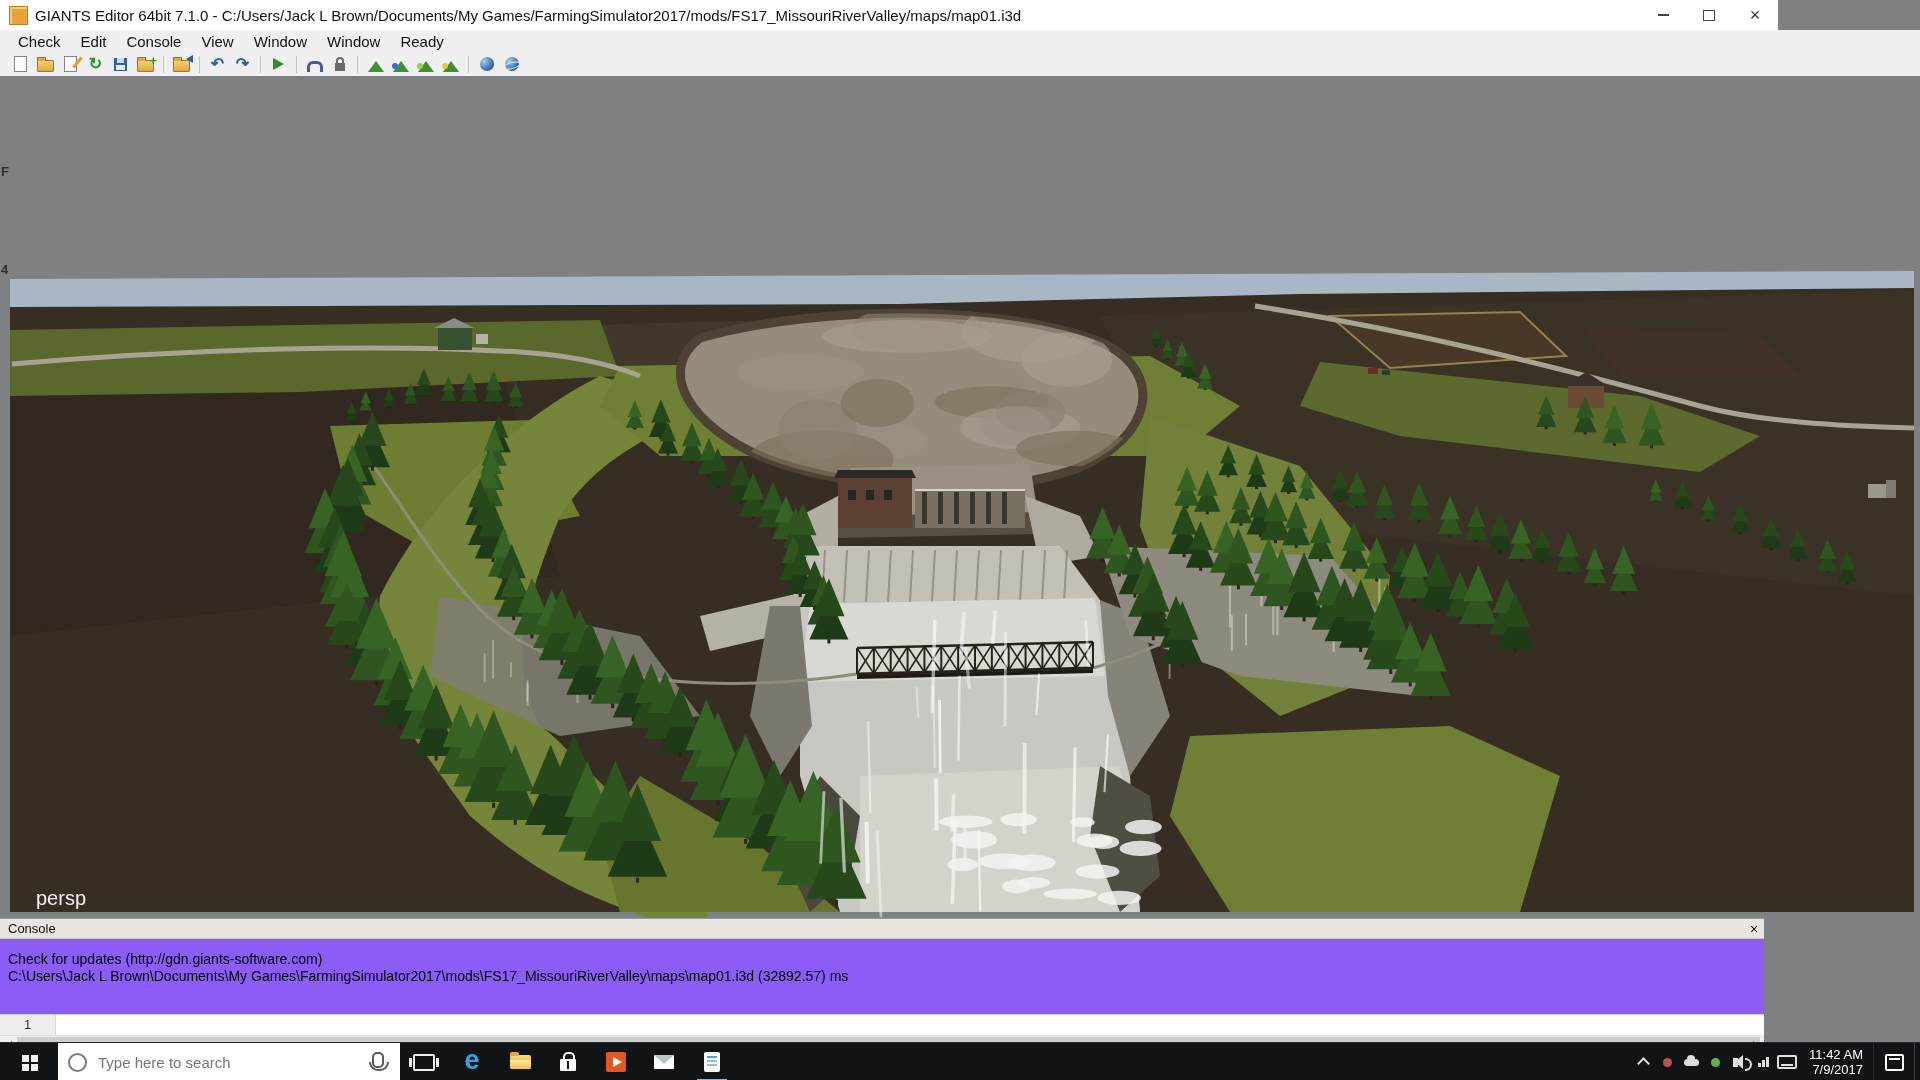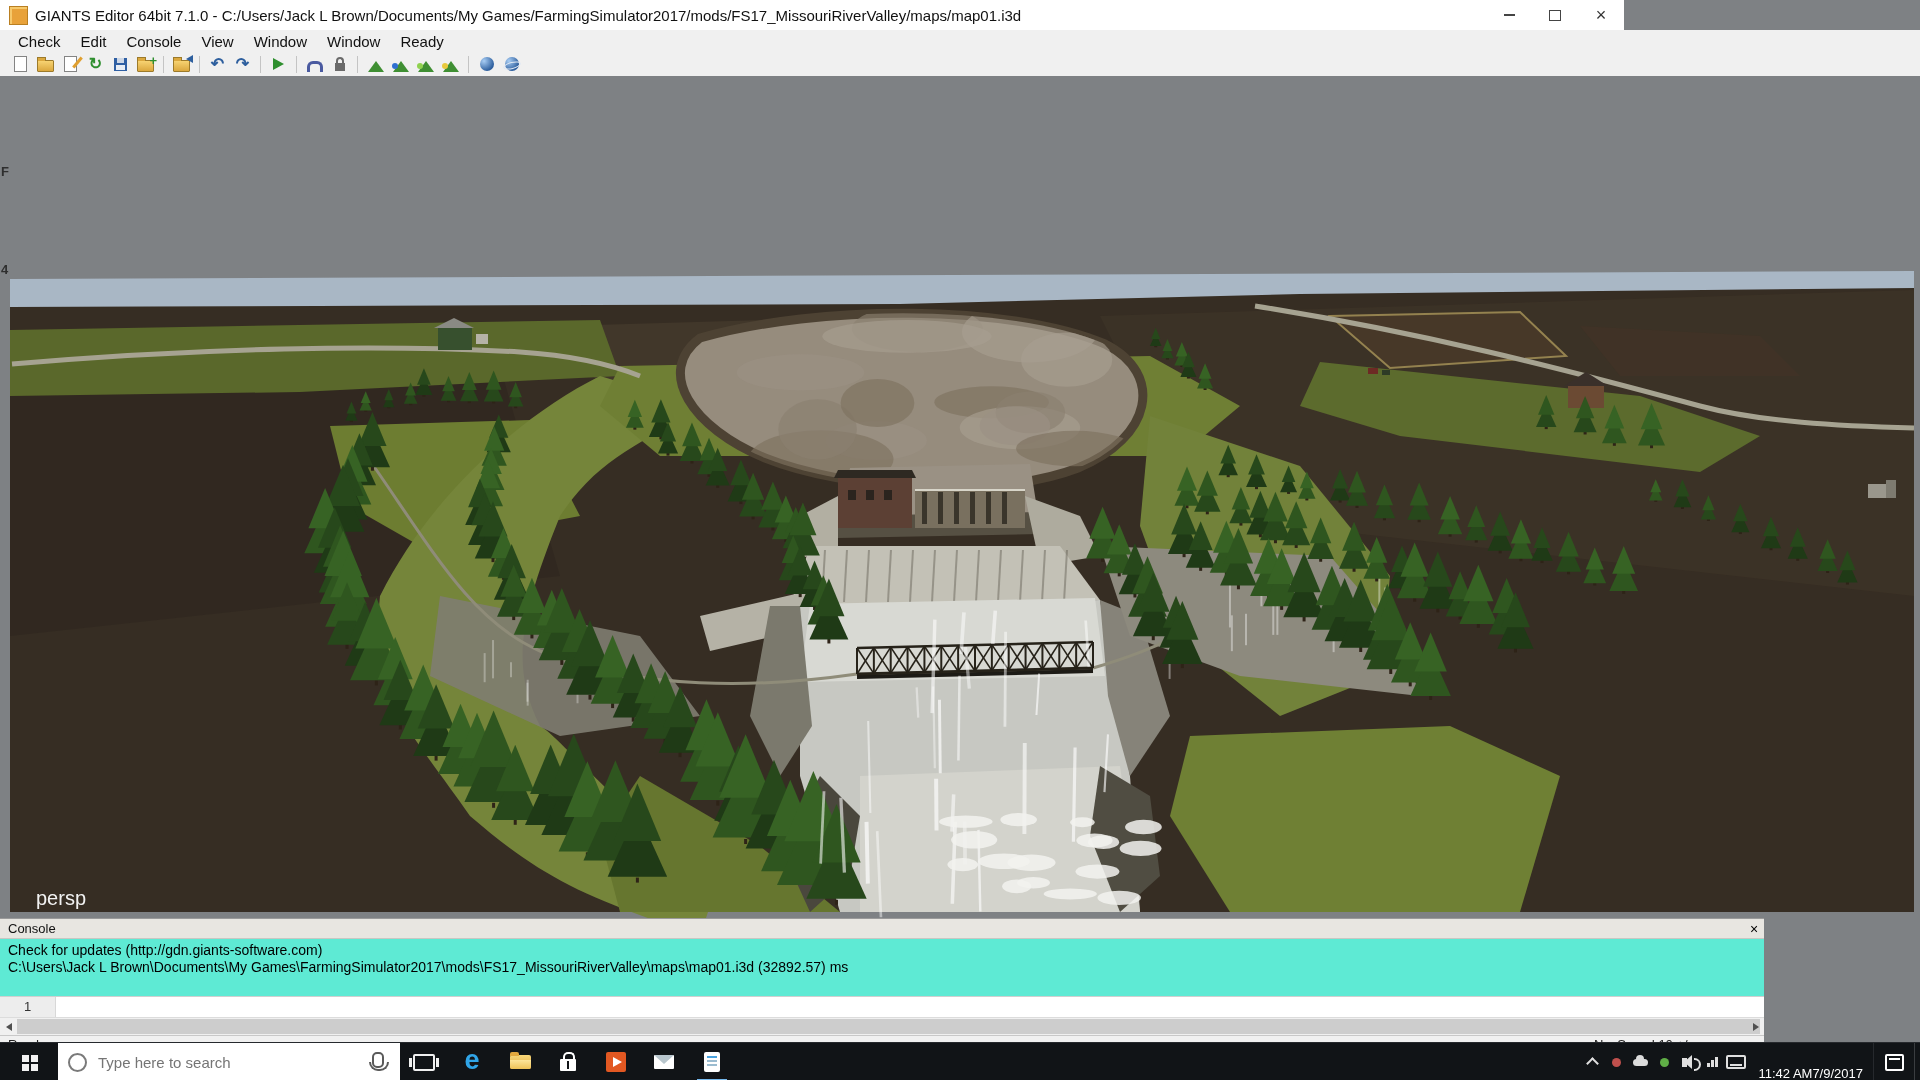--- a/index.html
+++ b/index.html
@@ -1,20 +1,20 @@
 <!DOCTYPE html>
 <html><head>
 <meta charset="utf-8">
 <style>
   html,body{margin:0;padding:0}
   body{width:1920px;height:1080px;overflow:hidden;position:relative;
        font-family:"Liberation Sans",sans-serif;background:#7e8184;font-size:14px}
 
   
-  .titlebar{position:absolute;top:0;left:0;width:1624px;height:30px;background:#ffffff;
+  .titlebar{position:absolute;top:0;left:0;width:1778px;height:30px;background:#ffffff;
             display:flex;align-items:center;border-bottom:1px solid #e3e3e3}
   .appicon{width:17px;height:17px;margin:0 7px 0 9px;background:#e8a23a;border:1px solid #b97f22;
            box-shadow:inset 2px 2px 0 #f6c96b}
   .title-text{font-size:15px;color:#111;white-space:nowrap}
   .win-controls{margin-left:auto;display:flex;height:100%}
   .win-btn{width:46px;height:100%;display:flex;align-items:center;justify-content:center;color:#444}
   .ic-min{width:11px;height:2px;background:#444}
   .ic-max{width:10px;height:9px;border:1px solid #444}
   .ic-close{font-size:18px;line-height:18px;color:#333}
 
@@ -64,21 +64,21 @@
   .viewport{position:absolute;top:76px;left:0;width:1920px;height:842px;background:#7e8184;overflow:hidden}
   .viewport svg{position:absolute;inset:0}
   .persp-label{position:absolute;left:36px;bottom:8px;color:#f2f2f2;font-size:20px}
   .artifact{position:absolute;left:1px;color:#2e2e2e;font-size:13px;font-weight:bold}
 
   
   .console-panel{position:absolute;top:918px;left:0;width:1764px}
   .console-header{height:19px;background:#e8e6e1;border-top:1px solid #9a9a9a;border-bottom:1px solid #c9c7c2;
       display:flex;align-items:center;padding-left:8px;font-size:13px;color:#111}
   .console-close{margin-left:auto;width:20px;text-align:center;font-size:14px;color:#000;line-height:18px}
-  .console-output{height:51px;background:#5eead4;padding:3px 8px;color:#000;font-size:14px}
+  .console-output{height:51px;background:#8b5cf6;padding:12px 8px;color:#000;font-size:14px}
   .console-line{line-height:17px;white-space:nowrap}
   .script-row{height:20px;background:#fff;border-top:1px solid #d0d0d0;display:flex}
   .gutter{width:55px;background:#ededed;border-right:1px solid #d8d8d8;text-align:center;
       font-size:13px;color:#333;line-height:19px}
   .hscroll{height:17px;background:#f0f0f0;border-top:1px solid #dcdcdc;position:relative}
   .hs-arrow{position:absolute;top:0;width:17px;height:17px;display:flex;align-items:center;justify-content:center}
   .hs-left{left:0}.hs-right{right:0}
   .tri-l{width:0;height:0;border-top:4px solid transparent;border-bottom:4px solid transparent;border-right:6px solid #505050}
   .tri-r{width:0;height:0;border-top:4px solid transparent;border-bottom:4px solid transparent;border-left:6px solid #505050}
   .hs-thumb{position:absolute;left:17px;top:1px;width:1743px;height:15px;background:#cdcdcd}
@@ -132,21 +132,21 @@
   .tr-spk{width:5px;height:9px;background:#e0e0e0;position:relative;margin-right:8px}
   .tr-spk::before{content:"";position:absolute;left:2px;top:-3px;border-top:7px solid transparent;
       border-bottom:7px solid transparent;border-right:8px solid #e0e0e0}
   .tr-spk::after{content:"";position:absolute;left:12px;top:0;width:5px;height:9px;
       border:2px solid #e0e0e0;border-left:none;border-radius:0 8px 8px 0}
   .tr-net{display:flex;align-items:flex-end;gap:1px}
   .tr-net i{width:3px;background:#e0e0e0;display:block}
   .tr-net i:nth-child(1){height:4px}.tr-net i:nth-child(2){height:7px}.tr-net i:nth-child(3){height:10px}
   .tr-kb{width:16px;height:10px;border:2px solid #e0e0e0;border-radius:2px;position:relative}
   .tr-kb::after{content:"";position:absolute;left:2px;bottom:1px;right:2px;height:2px;background:#e0e0e0}
-  .clock{display:flex;flex-direction:row;align-items:flex-end;justify-content:center;
+  .clock{display:flex;flex-direction:column;align-items:flex-end;justify-content:center;
       color:#fff;font-size:13px;line-height:15px;padding:0 10px}
   .notif{width:40px;display:flex;align-items:center;justify-content:center;border-left:1px solid #26292d}
   .tr-notif{width:15px;height:13px;border:2px solid #fff;border-radius:2px;position:relative}
   .tr-notif::after{content:"";position:absolute;left:2px;top:2px;right:2px;border-top:2px solid #fff}
   .show-desktop{width:5px;border-left:1px solid #3a3d40}
 </style>
 </head>
 <body>
 
 <div class="titlebar">

